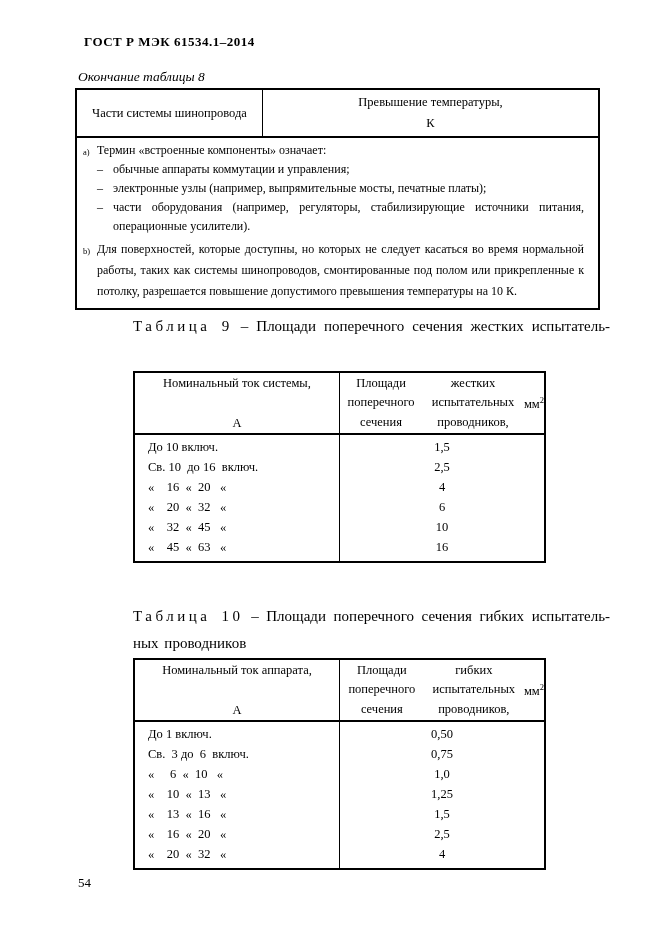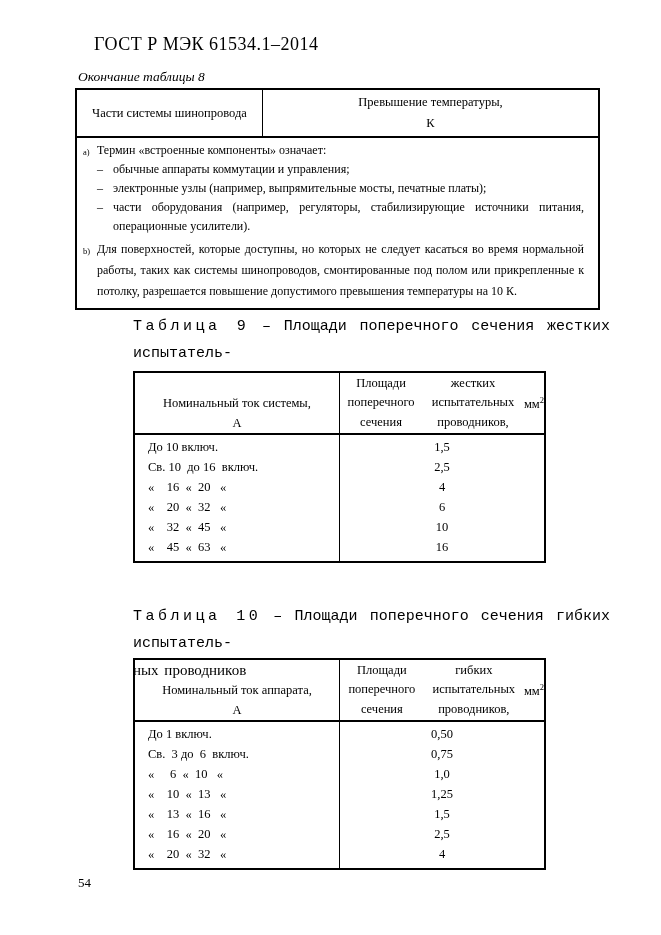--- a/index.html
+++ b/index.html
@@ -13,24 +13,24 @@
     height: 935px;
     background: #ffffff;
     color: #000000;
     font-family: "Liberation Serif", "DejaVu Serif", serif;
     overflow: hidden;
   }
 
   
   .doc-header {
     position: absolute;
-    left: 94px;
+    left: 84px;
     top: 34px;
-    font-size: 18px;
-    font-weight: normal;
+    font-size: 13px;
+    font-weight: bold;
     letter-spacing: 0.5px;
   }
 
   
   .t8-caption {
     position: absolute;
     left: 78px;
     top: 69px;
     font-style: italic;
     font-size: 13.5px;
@@ -112,21 +112,20 @@
     left: 133px;
     width: 477px;
     font-size: 15px;
     line-height: 27px;
   }
   .cap9 { top: 313px; }
   .cap10 { top: 603px; }
   .cap-line1 {
     text-align: justify;
     text-align-last: justify;
-    font-family: Liberation Mono, monospace;
   }
   .cap-term {
     letter-spacing: 3.5px;
   }
   .cap-line2 {
     text-align: left;
     word-spacing: 2px;
   }
 
   
@@ -143,21 +142,21 @@
     height: 60px;
     border-bottom: 2px solid #000;
   }
   .dt-h1 {
     width: 205px;
     box-sizing: border-box;
     border-right: 1px solid #000;
     display: flex;
     flex-direction: column;
     align-items: center;
-    justify-content: flex-end;
+    justify-content: space-between;
     text-align: center;
     font-size: 12.5px;
     line-height: 20px;
   }
   .dt-h2 {
     flex: 1;
     display: flex;
     align-items: center;
     justify-content: center;
     text-align: center;

